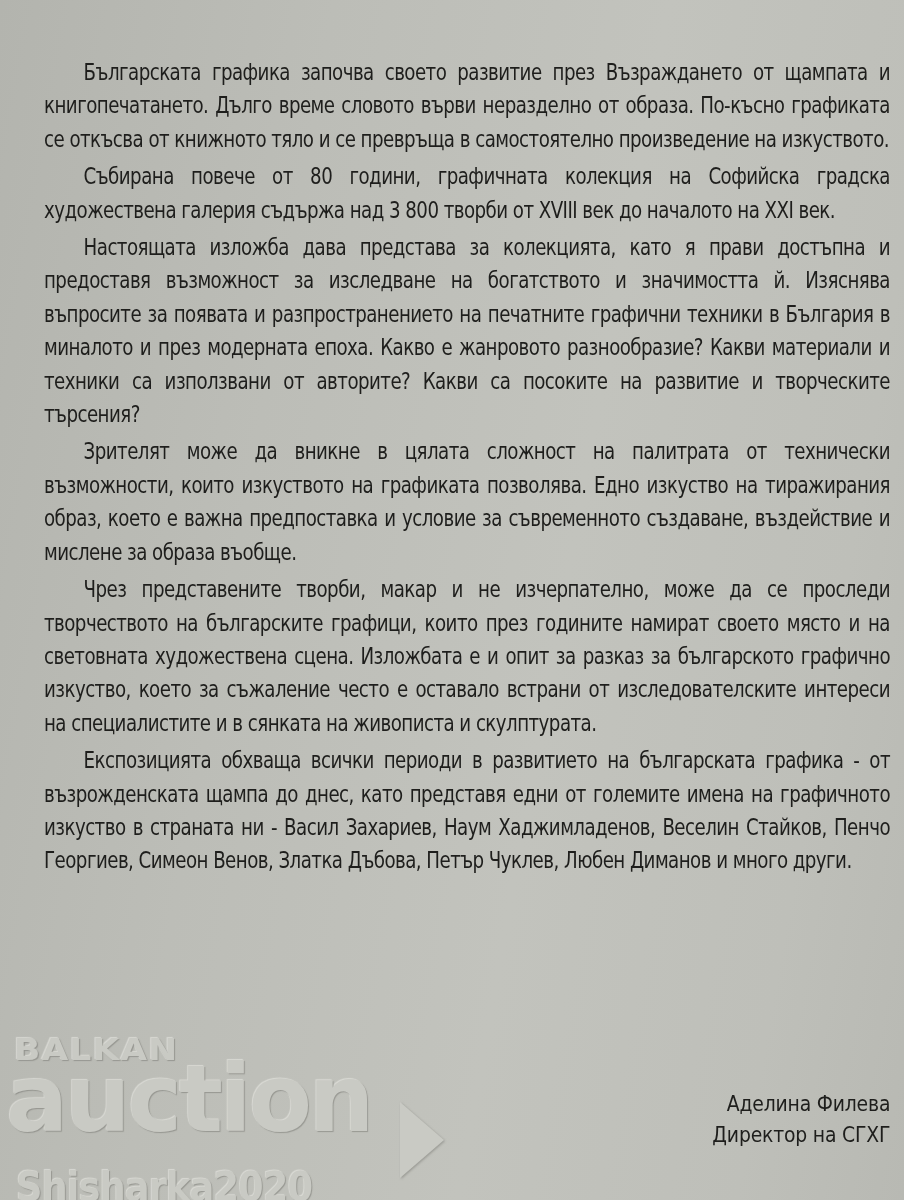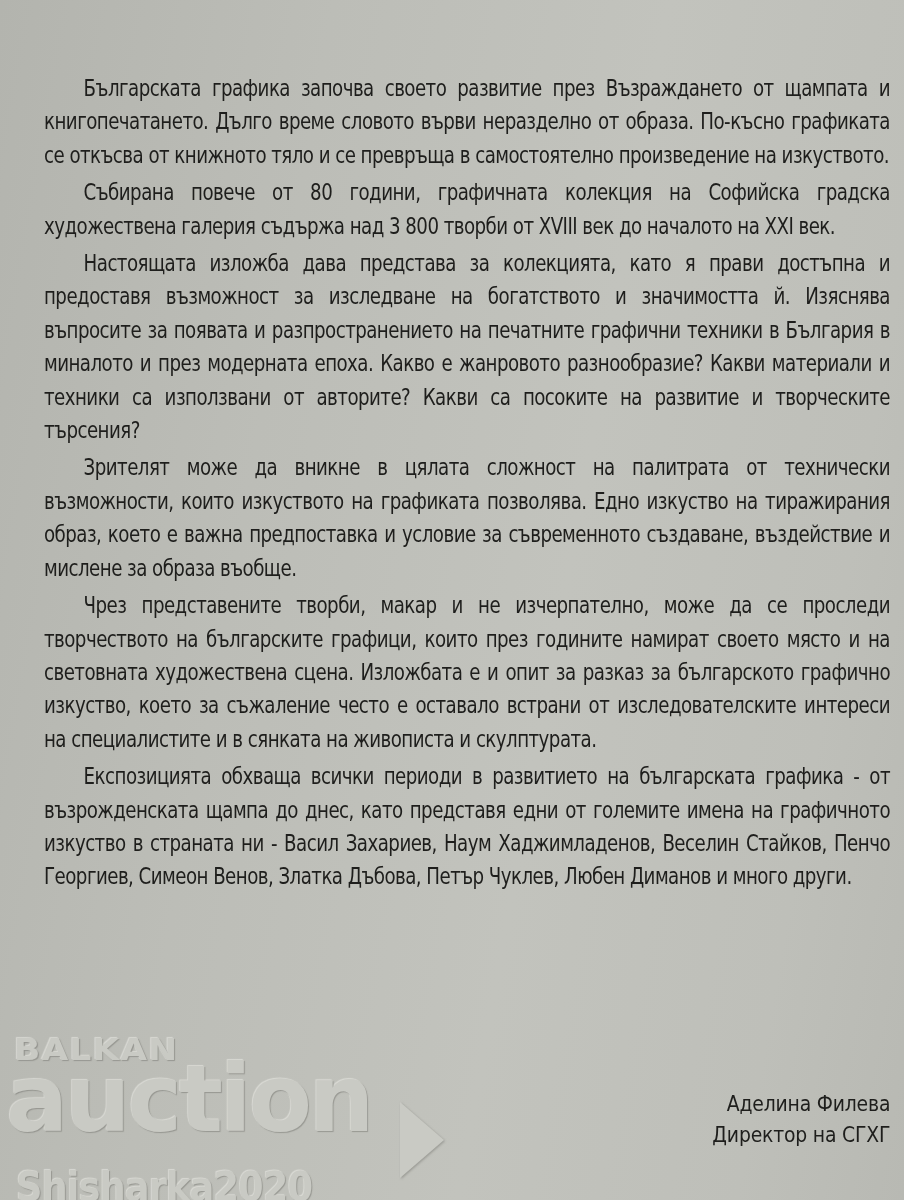--- a/index.html
+++ b/index.html
@@ -3,21 +3,21 @@
 <meta charset="utf-8">
 <style>
   html, body { margin: 0; padding: 0; }
   body {
     width: 904px; height: 1200px; overflow: hidden; position: relative;
     background: linear-gradient(100deg, #b3b4ae 0%, #bcbdb7 30%, #c2c3bd 60%, #bebfb9 85%, #b8b9b3 100%);
     font-family: "DejaVu Sans Condensed", "DejaVu Sans", sans-serif;
     color: #1e1e1c;
   }
   .page {
-    position: absolute; left: 44px; top: 72px; width: 846px;
+    position: absolute; left: 44px; top: 56px; width: 846px;
   }
   .para {
     margin: 0 0 4px 0;
     font-size: 22.5px;
     line-height: 33.4px;
     text-align: justify;
     text-indent: 44px;
     letter-spacing: -0.6px;
     word-spacing: 0px;
     transform: scaleX(0.9);

